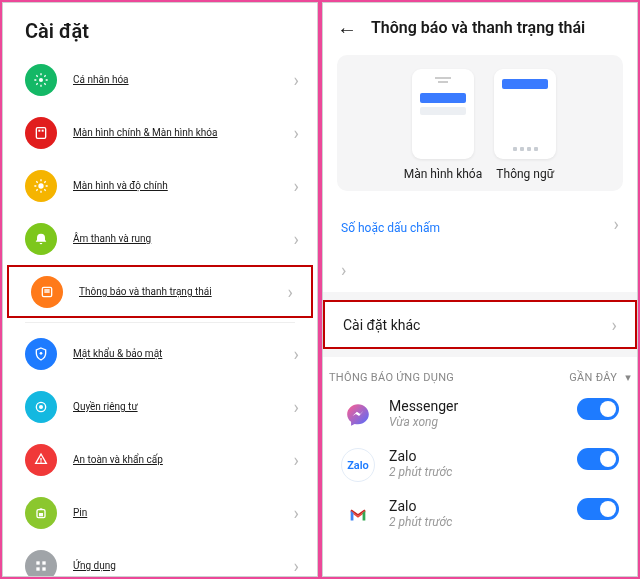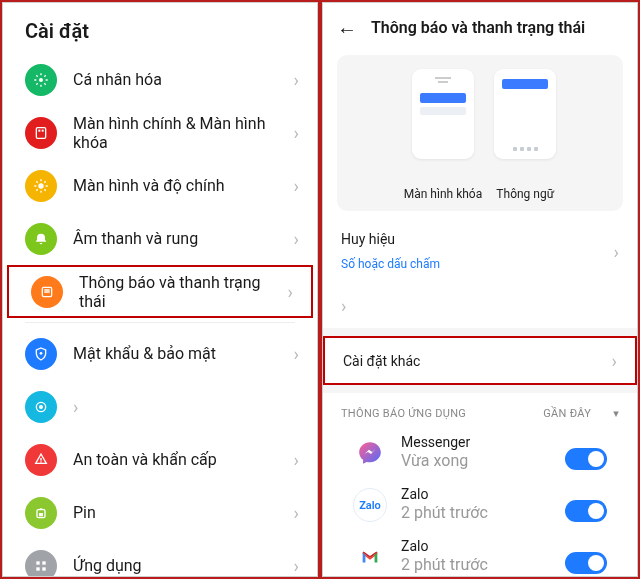--- a/index.html
+++ b/index.html
@@ -8,21 +8,21 @@
     background: #e8e8e8;
     width: 640px;
     height: 579px;
     overflow: hidden;
     color: #1a1a1a;
   }
   .wrap {
     display: flex;
     gap: 4px;
     padding: 2px;
-    background: #b91c1c;
+    background: #ec4899;
   }
   .phone {
     background: #fff;
     width: 316px;
     height: 575px;
     overflow: hidden;
     border: 1px solid #d0d0d0;
   }
   
   .left .title {
@@ -42,22 +42,23 @@
     width: 32px;
     height: 32px;
     border-radius: 50%;
     display: flex;
     align-items: center;
     justify-content: center;
     margin-right: 16px;
     flex-shrink: 0;
   }
   .left .row .label {
-    font-size: 16px;
+    font-size: 10px;
     flex: 1;
+    text-decoration: underline;
   }
   .left .row .chev { color: #bbb; font-size: 18px; }
   .left .sep {
     border-top: 1px solid #eee;
     margin: 4px 22px;
   }
   .left .highlight {
     border: 2px solid #c00000;
     margin: 0 4px;
   }
@@ -109,69 +110,69 @@
     padding: 8px 6px;
   }
   .mini.lock .ln { width: 16px; height: 2px; background: #ccc; margin-bottom: 2px; }
   .mini.lock .ln.sm { width: 10px; }
   .mini.lock .bar { width: 46px; height: 10px; background: #3a7bff; border-radius: 2px; margin-top: 8px; }
   .mini.lock .bar2 { width: 46px; height: 8px; background: #eceff3; border-radius: 2px; margin-top: 4px; }
   .mini.ban .topbar { width: 46px; height: 10px; background: #3a7bff; border-radius: 2px; margin-top: 2px; }
   .mini.ban .mid { flex: 1; }
   .mini.ban .dots { display: flex; gap: 3px; }
   .mini.ban .dot { width: 4px; height: 4px; background: #c8cdd3; border-radius: 1px; }
-  .prev-lbl { font-size: 12px; color: #222; text-align: center; margin-top: 20px; }
+  .prev-lbl { font-size: 12px; color: #222; text-align: center; }
 
   .right .r-item {
     padding: 12px 18px;
     display: flex;
     align-items: center;
     justify-content: space-between;
   }
   .right .r-item .lab { font-size: 14px; }
   .right .r-item .sub { font-size: 12px; color: #1e7bff; margin-top: 10px; }
   .right .r-item .chev { color: #bbb; font-size: 18px; }
   .right .r-sep { border-top: 8px solid #f5f5f6; }
   .right .highlight2 {
     border: 2px solid #c00000;
     margin: 0 0;
   }
 
   .right .apps-hdr {
     display: flex;
     justify-content: space-between;
     align-items: flex-end;
-    padding: 14px 18px 6px;
+    padding: 14px 6px 6px;
     font-size: 11px;
     color: #888;
     letter-spacing: .3px;
   }
-  .right .apps-hdr .drop { display: flex; align-items: center; gap: 22px; }
+  .right .apps-hdr .drop { display: flex; align-items: center; gap: 8px; }
   .right .app-row {
     display: flex;
-    align-items: flex-end;
-    padding: 8px 30px;
+    align-items: flex-start;
+    padding: 8px 18px;
     gap: 14px;
   }
   .right .app-ico {
     width: 34px;
     height: 34px;
     border-radius: 50%;
     display: flex;
     align-items: center;
     justify-content: center;
     font-size: 15px;
     font-weight: 700;
     color: #fff;
     overflow: hidden;
     flex-shrink: 0;
   }
   .right .app-info { flex: 1; }
   .right .app-name { font-size: 14px; }
-  .right .app-sub { font-size: 16px; color: #999; margin-top: 1px; }
+  .right .app-sub { font-size: 12px; color: #999; margin-top: 1px; font-style: italic; }
   .right .toggle {
     width: 42px;
     height: 22px;
     border-radius: 11px;
     background: #1e7bff;
     position: relative;
   }
   .right .toggle::after {
     content: "";
     width: 16px;
@@ -266,20 +267,21 @@
         <div class="chev">›</div>
       </div>
 
       <div class="row">
         <div class="icon-wrap i-cyan">
           <svg viewBox="0 0 24 24">
               <circle cx="12" cy="12" r="7" fill="none" stroke="#fff" stroke-width="2"></circle>
               <circle cx="12" cy="12" r="3" fill="#fff"></circle>
             </svg>
         </div>
+        <div class="label">Quyền riêng tư</div>
         <div class="chev">›</div>
       </div>
 
       <div class="row">
         <div class="icon-wrap i-red2">
           <svg viewBox="0 0 24 24">
               <path d="M12 3l8 14H4z" fill="none" stroke="#fff" stroke-width="2"></path>
               <rect x="11" y="9" width="2" height="4" fill="#fff"></rect>
               <rect x="11" y="14" width="2" height="2" fill="#fff"></rect>
             </svg>
@@ -342,21 +344,20 @@
               <div class="dot"></div>
               <div class="dot"></div>
             </div>
         </div>
         <div class="prev-lbl">Thông ngữ</div>
       </div>
     </div>
 
     <div class="r-item">
       <div>
-        <div class="lab">Huy hiệu</div>
         <div class="sub">Số hoặc dấu chấm</div>
       </div>
       <div class="chev">›</div>
     </div>
 
     <div class="r-item">
       <div class="chev">›</div>
     </div>
 
     <div class="r-sep"></div>

